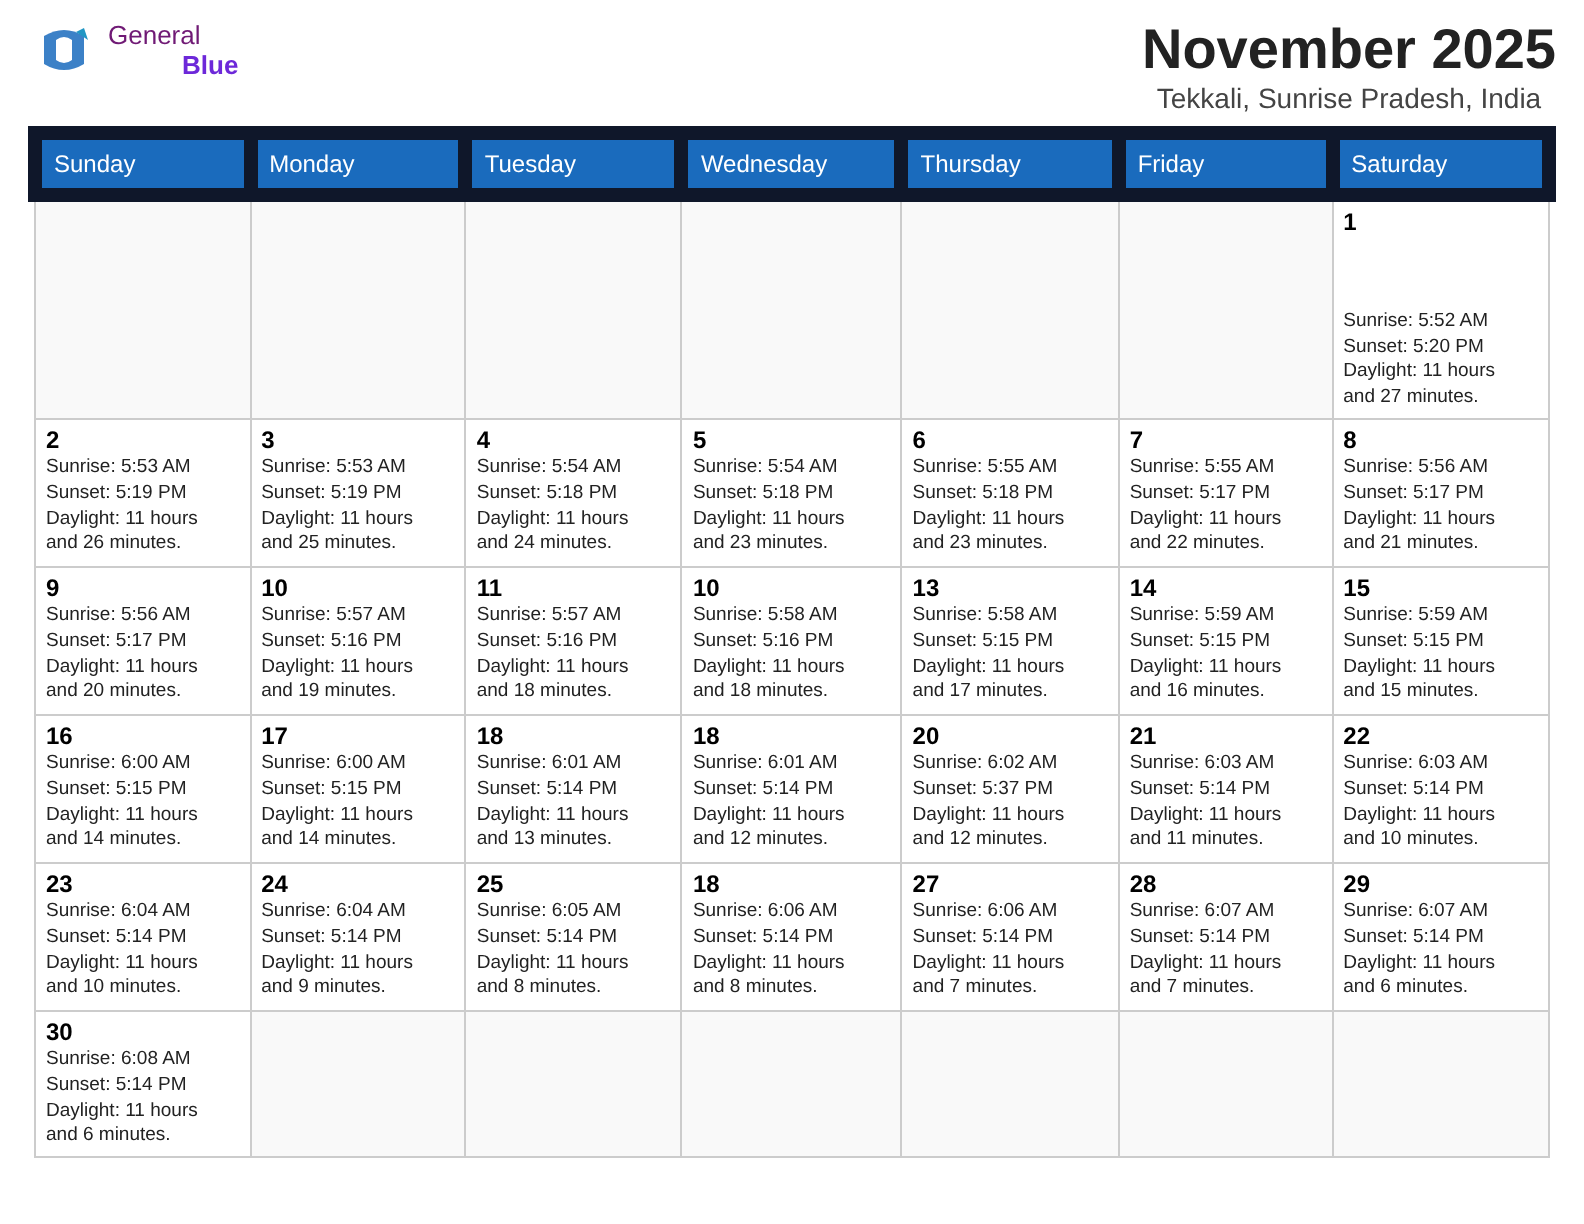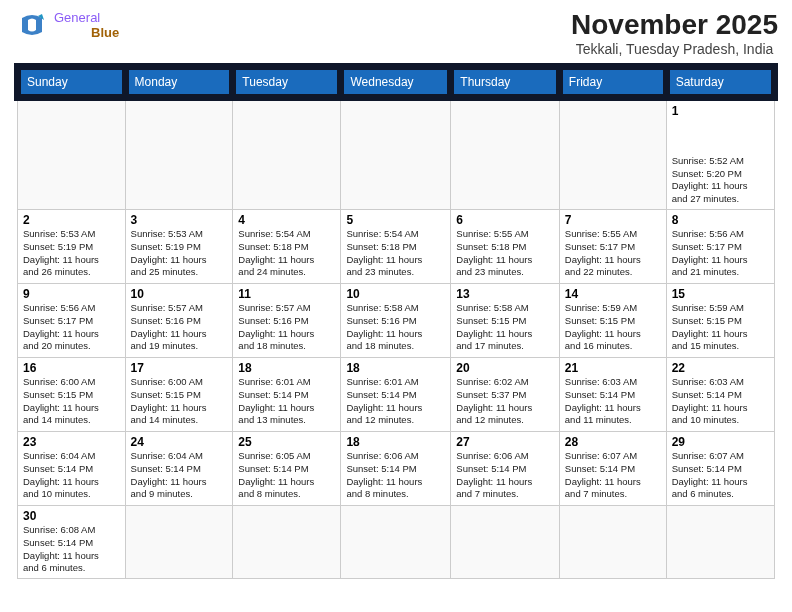--- a/index.html
+++ b/index.html
@@ -91,27 +91,27 @@
       <svg class="logo-icon" viewBox="0 0 36 30" xmlns="http://www.w3.org/2000/svg">
 
         <rect x="0" y="0" width="36" height="30" fill="white"></rect>
 
         <path d="M8,8 Q18,2 28,8 L28,22 Q18,28 8,22 Z" fill="#1a6bbd" opacity="0.85"></path>
         <path d="M14,10 Q18,7 22,10 L22,20 Q18,23 14,20 Z" fill="white"></path>
 
         <polygon points="24,6 30,10 28,4" fill="#2196c4"></polygon>
       </svg>
       <div>
-        <div style="font-size:13px;color:#8b5cf6;font-weight:normal;">General</div>
-        <div style="font-size:13px;color:#a16207;font-weight:bold;padding-left:37px;">Blue</div>
+        <div style="font-size:13px;color:#701a75;font-weight:normal;">General</div>
+        <div style="font-size:13px;color:#6d28d9;font-weight:bold;padding-left:37px;">Blue</div>
       </div>
     </div>
     <div class="title-section">
       <div class="month-title">November 2025</div>
-      <div class="location">Tekkali, Tuesday Pradesh, India</div>
+      <div class="location">Tekkali, Sunrise Pradesh, India</div>
     </div>
   </div>
 
   <table class="calendar">
     <thead>
       <tr>
       <th>Sunday</th>
           <th>Monday</th>
           <th>Tuesday</th>
           <th>Wednesday</th>

